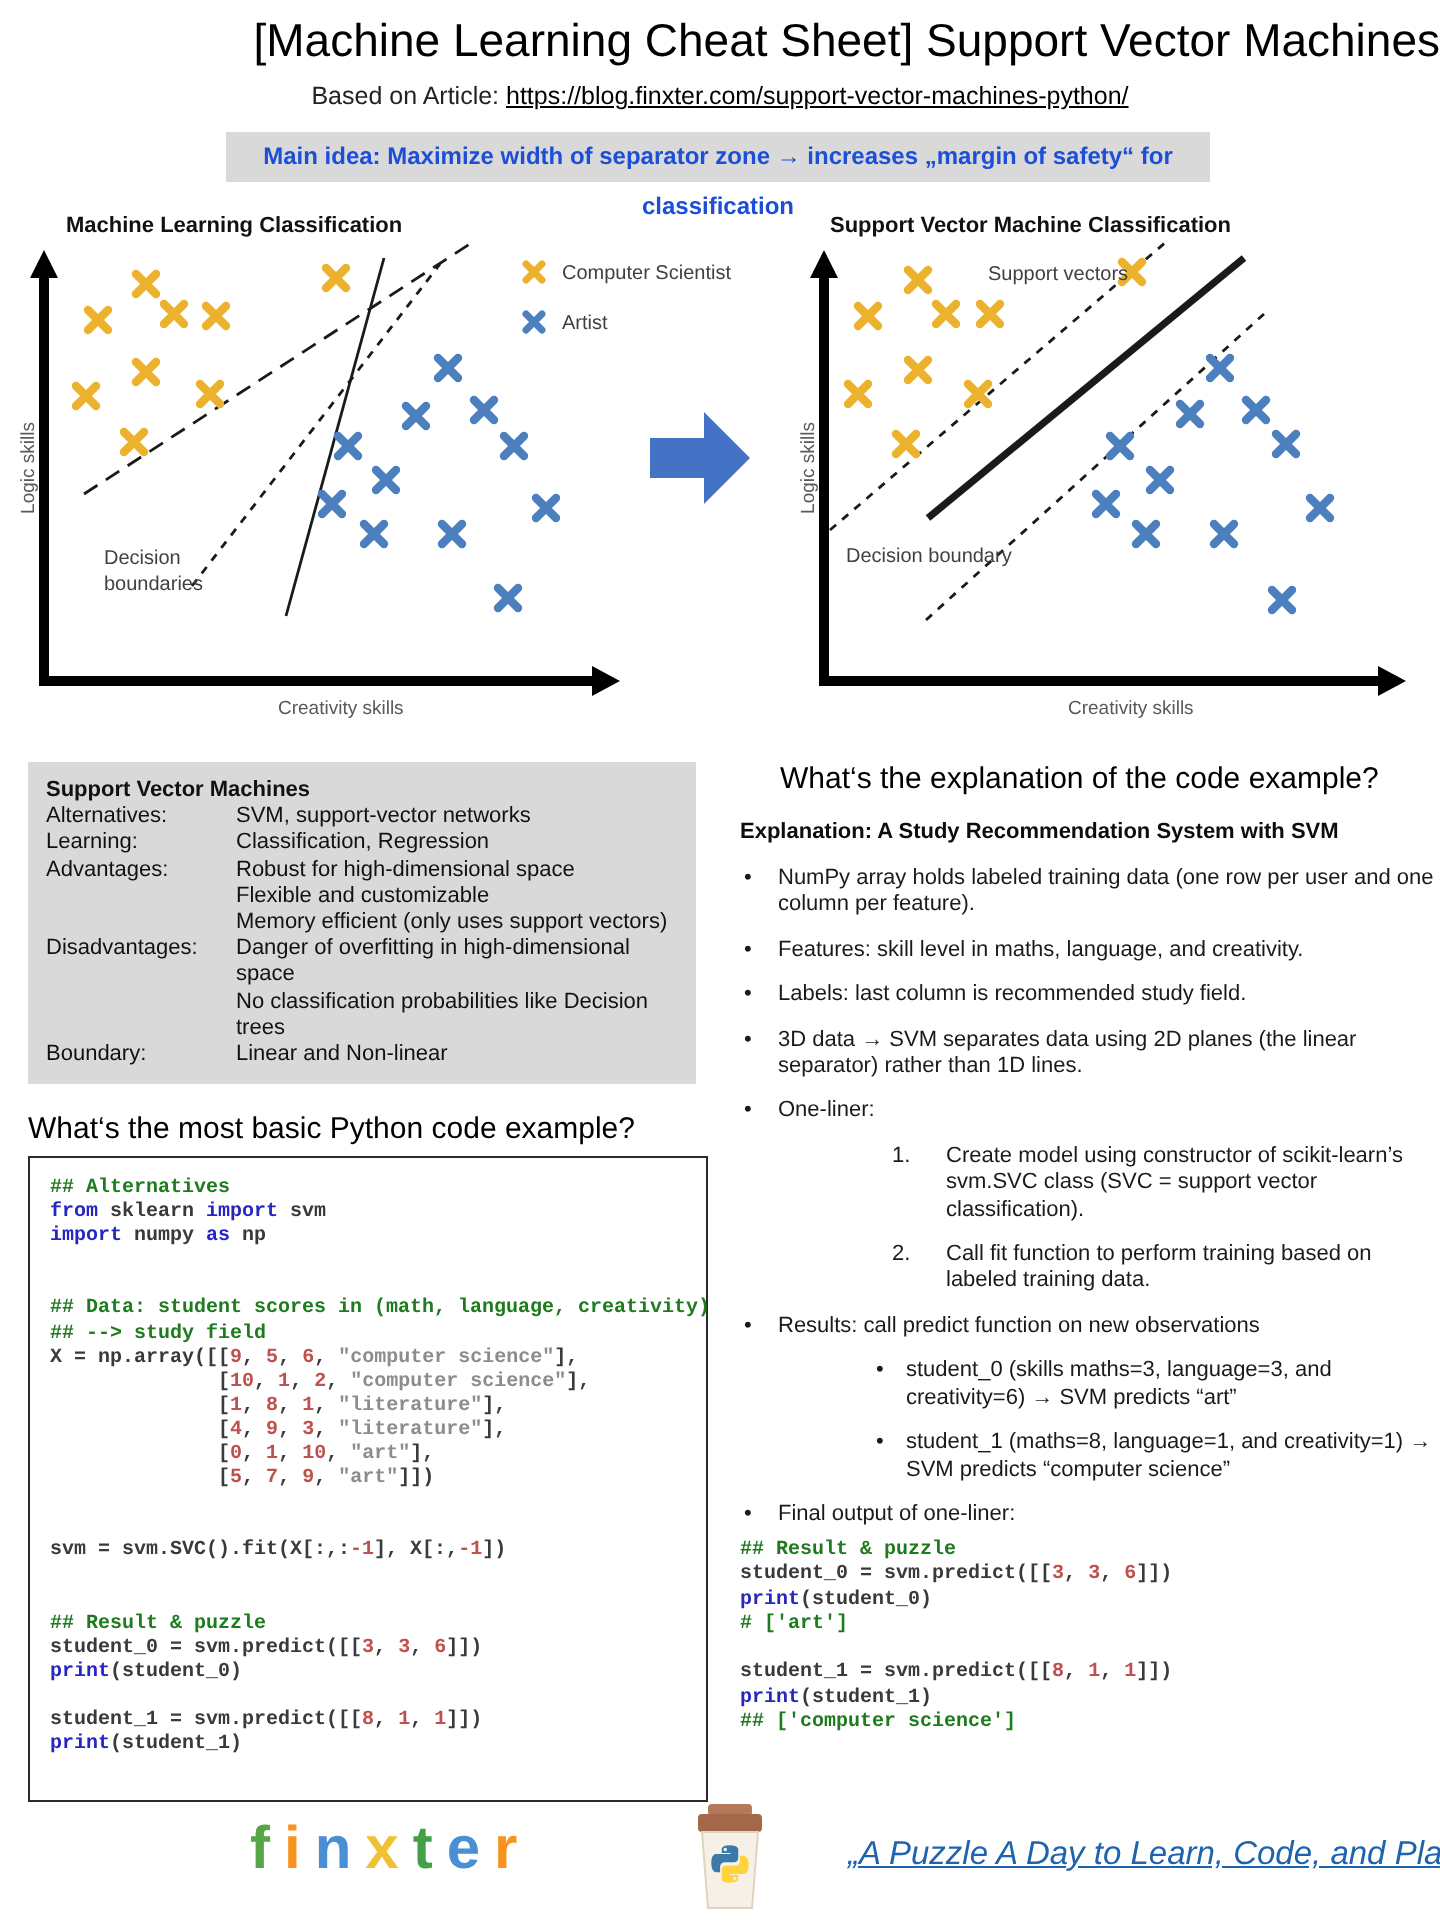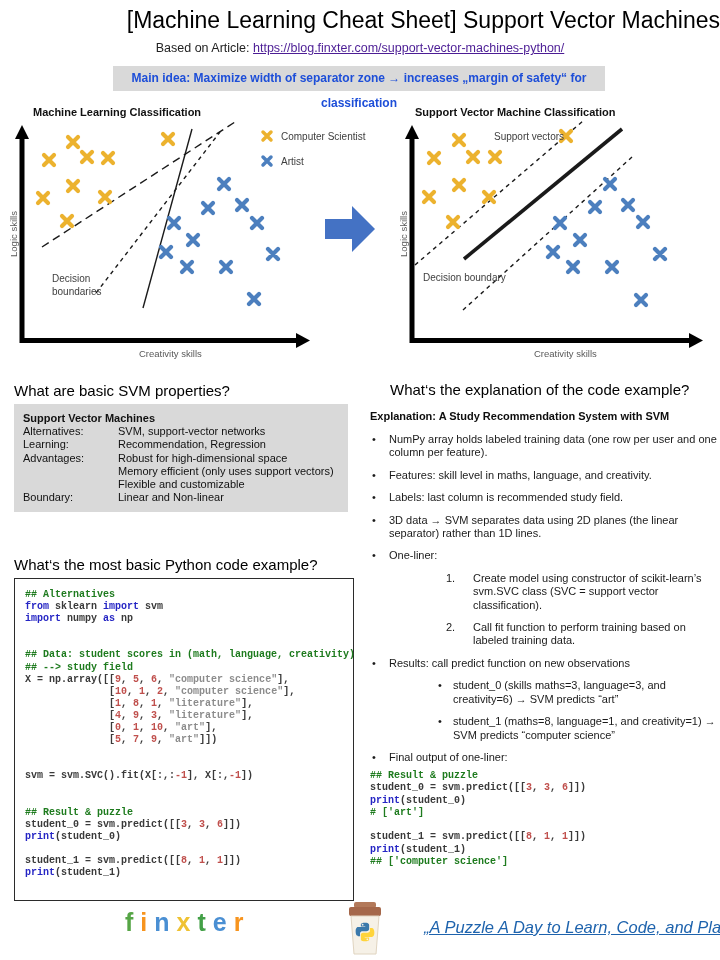--- a/index.html
+++ b/index.html
@@ -1,40 +1,40 @@
 <!DOCTYPE html>
 <html><head>
 <meta charset="utf-8">
 <style>
   html,body{margin:0;padding:0;}
   body{width:720px;height:960px;background:#ffffff;font-family:"Liberation Sans",sans-serif;position:relative;overflow:hidden;color:#1a1a1a;}
   .page{position:absolute;inset:0;}
 
   .title{position:absolute;top:7px;left:0;right:0;text-align:right;font-size:23px;font-weight:normal;color:#000;}
   .subtitle{position:absolute;top:41px;left:0;right:0;text-align:center;font-size:12.5px;color:#222;}
-  .link{color:#4c1d95;text-decoration:underline;cursor:pointer;}
+  .link{color:#000000;text-decoration:underline;cursor:pointer;}
   .idea-box{position:absolute;left:113px;top:66px;width:492px;height:25px;background:#D9D9D9;
             font-weight:bold;font-size:12px;text-align:center;line-height:25px;color:#1d4ed8;}
 
   .chart{position:absolute;top:103px;}
   .c0{left:8px;width:360px;height:262px;}
   .c1{left:398px;width:322px;height:262px;}
   .arrow-svg{position:absolute;left:325px;top:206px;width:50px;height:46px;}
   .arrow-svg polygon{fill:#4472C4;}
   svg text{font-family:"Liberation Sans",sans-serif;}
   svg text.ct{font-size:11px;font-weight:bold;fill:#111;}
   svg text.al{font-size:9.5px;fill:#595959;}
   svg text.al2{font-size:10px;fill:#404040;}
 
   .h-sec{position:absolute;font-size:15px;color:#000000;}
   .h-left1{left:14px;top:382px;}
   .h-left2{left:14px;top:556px;}
   .h-right{left:370px;top:381px;margin-left:20px;}
 
-  .prop-box{position:absolute;left:14px;top:404px;width:316px;background:#D9D9D9;
+  .prop-box{position:absolute;left:14px;top:381px;width:316px;background:#D9D9D9;
             padding:8px 9px;font-size:11px;line-height:13.2px;color:#111;}
   .prop-title{font-weight:bold;}
   .prop-row{display:flex;}
   .prop-label{width:95px;flex:none;}
 
   .code-box{position:absolute;left:14px;top:578px;width:318px;height:301px;border:1.5px solid #2b2b2b;
             padding:10px 10px;background:#fff;}
   .code-line{white-space:pre;font-family:"Liberation Mono","DejaVu Sans Mono",monospace;
              font-size:10px;line-height:12.1px;font-weight:bold;}
   .tok-p{color:#3a3a3a;}
@@ -48,21 +48,21 @@
   .bullet{display:flex;margin-bottom:9px;}
   .marker{flex:none;}
   .l1 .marker{width:17px;padding-left:2px;}
   .l2{padding-left:76px;}.l2 .marker{width:27px;}
   .l3{padding-left:68px;}.l3 .marker{width:15px;}
 
   .code-plain{position:absolute;left:370px;top:770px;}
   .code-plain .code-line{line-height:12.3px;}
 
   .footer{position:absolute;left:0;top:898px;width:720px;height:62px;}
-  .logo{position:absolute;left:122px;top:10px;font-size:25px;font-weight:bold;letter-spacing:1px;cursor:pointer;}
+  .logo{position:absolute;left:122px;top:10px;font-size:30px;font-weight:bold;letter-spacing:1px;cursor:pointer;}
   .logo span{padding:0 3px;}
   .cup{position:absolute;left:336px;top:2px;width:58px;height:58px;}
   .slogan{position:absolute;left:424px;top:20px;font-size:16.5px;font-style:italic;
           color:#1e63ad;text-decoration:underline;white-space:nowrap;}
 </style>
 </head>
 <body>
 
 <div class="page">
 
@@ -159,29 +159,36 @@
     <div id="prop-rows">
         <div class="prop-row">
           <div class="prop-label">Alternatives:</div>
           <div>
             <div>SVM, support-vector networks</div>
           </div>
         </div>
         <div class="prop-row">
           <div class="prop-label">Learning:</div>
           <div>
-            <div>Recommendation, Regression</div>
+            <div>Classification, Regression</div>
           </div>
         </div>
         <div class="prop-row">
           <div class="prop-label">Advantages:</div>
           <div>
             <div>Robust for high-dimensional space</div>
+            <div>Flexible and customizable</div>
             <div>Memory efficient (only uses support vectors)</div>
-            <div>Flexible and customizable</div>
+          </div>
+        </div>
+        <div class="prop-row">
+          <div class="prop-label">Disadvantages:</div>
+          <div>
+            <div>Danger of overfitting in high-dimensional space</div>
+            <div>No classification probabilities like Decision trees</div>
           </div>
         </div>
         <div class="prop-row">
           <div class="prop-label">Boundary:</div>
           <div>
             <div>Linear and Non-linear</div>
           </div>
         </div>
       </div>
   </div>

